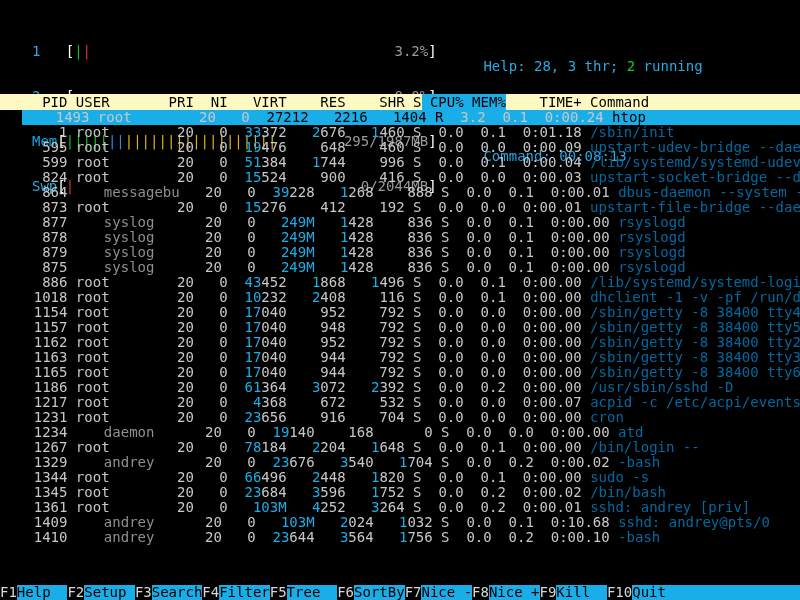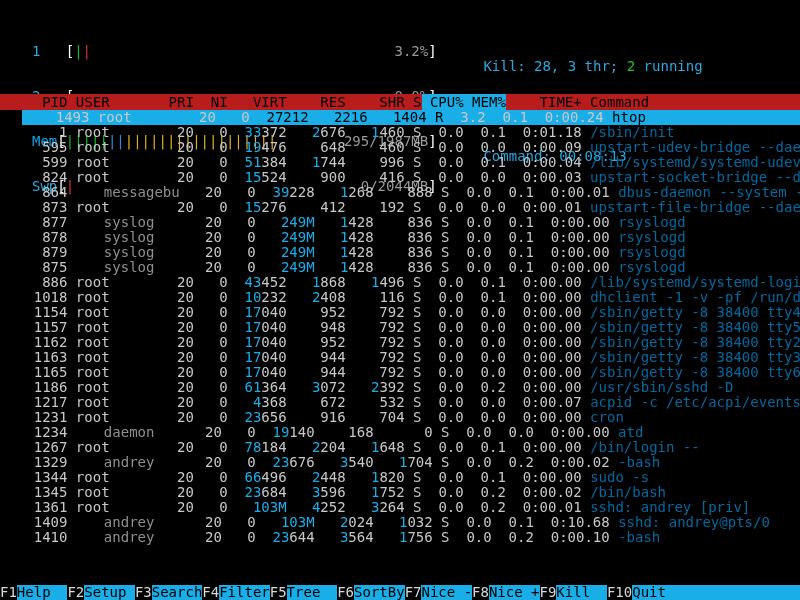--- a/index.html
+++ b/index.html
@@ -68,21 +68,21 @@
   .load-bright { color: #e8e8e8; }
 
   
   .table {
     position: absolute;
     left: 0;
     top: 94px;
     width: 800px;
   }
   .thead {
-    background: #b91c1c;
+    background: #fef9c3;
     color: #000000;
     height: 16px;
     line-height: 16px;
     white-space: pre;
     width: 800px;
     overflow: hidden;
   }
   .thead .sortcol {
     background: #1aaee8;
     color: #000000;
@@ -143,21 +143,21 @@
   <div class="meters">
     <div class="meter-left">
       <div class="meter-line" id="cpu-meter-0"><span class="lbl-cpu">1   </span><span class="bracket">[</span><span class="bar-green">|</span><span class="bar-red">|</span><span>                                    </span><span class="pct">3.2%</span><span class="bracket">]</span></div>
       <div class="meter-line" id="cpu-meter-1"><span class="lbl-cpu">2   </span><span class="bracket">[</span><span>                                      </span><span class="pct">0.0%</span><span class="bracket">]</span></div>
       <div class="meter-line" id="mem-meter"><span class="lbl-mem">Mem</span><span class="bracket">[</span><span class="bar-green">|||||</span><span class="bar-blue">||</span><span class="bar-yellow">||||||||||||||||||</span><span>        </span><span class="pct">295/1987MB</span><span class="bracket">]</span></div>
       <div class="meter-line" id="swp-meter"><span class="lbl-swp">Swp</span><span class="bracket">[</span><span class="bar-red">|</span><span>                                  </span><span class="pct">0/2044MB</span><span class="bracket">]</span></div>
     </div>
 
     <div class="meter-right">
       <div class="meter-line">
-        <span class="stat-label">Kill: </span><span class="stat-val">28, 3 thr; </span><span class="stat-run">2</span><span class="stat-val"> running</span>
+        <span class="stat-label">Help: </span><span class="stat-val">28, 3 thr; </span><span class="stat-run">2</span><span class="stat-val"> running</span>
       </div>
       <div class="meter-line">
         <span class="stat-label">Load average: </span><span class="load-dim">0.30</span><span class="load-bright"> </span><span class="load-bright">0.44</span><span class="load-bright"> </span><span class="load-bright">0.22</span>
       </div>
       <div class="meter-line">
         <span class="stat-label">Command: </span><span class="stat-val">00:08:13</span>
       </div>
     </div>
   </div>
 

